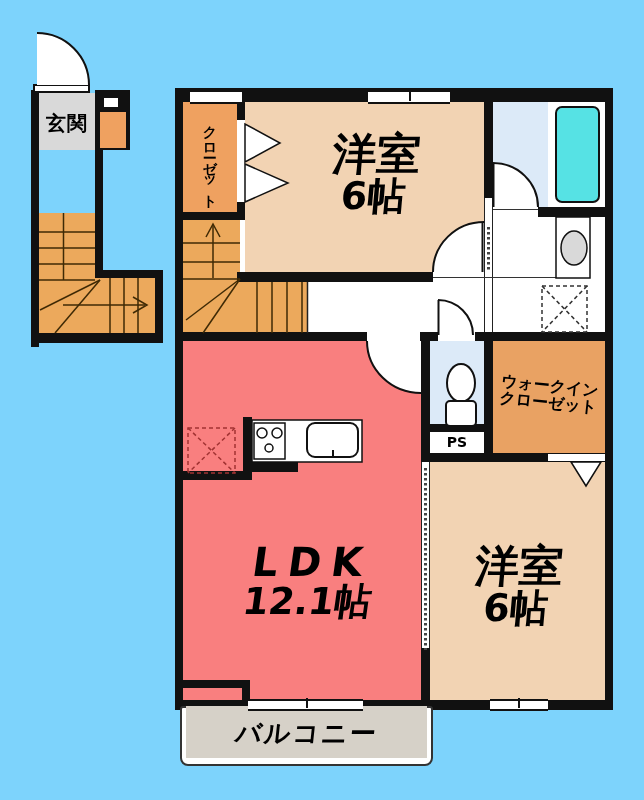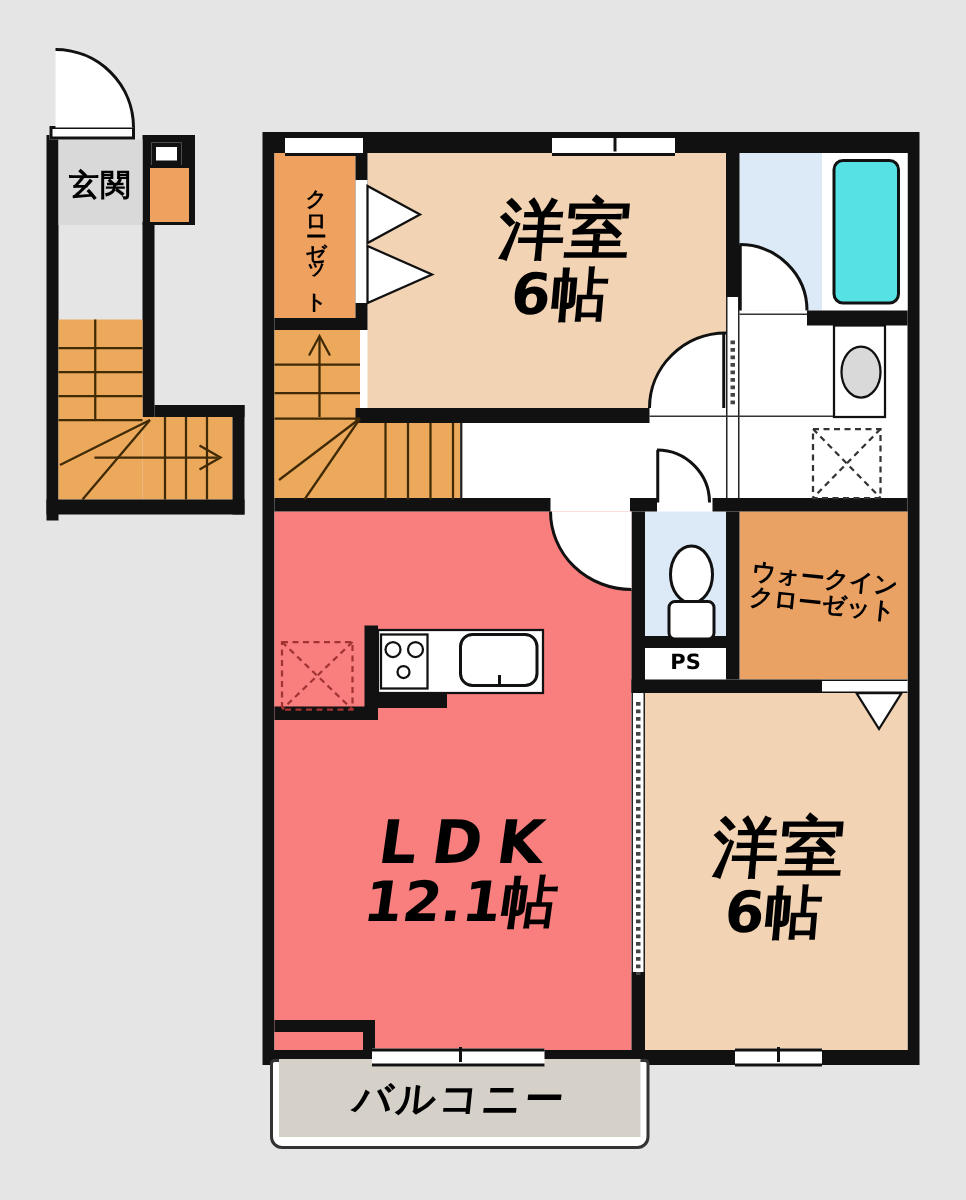--- a/index.html
+++ b/index.html
@@ -1,16 +1,16 @@
 <!DOCTYPE html>
 <html><head>
 <meta charset="utf-8">
 <style>
   html,body{margin:0;padding:0;background:#fff;}
-  .plan{position:relative;width:644px;height:800px;background:#e5e5e5;overflow:hidden;
+  .plan{position:relative;width:644px;height:800px;background:#7dd3fc;overflow:hidden;
         font-family:"DejaVu Sans",sans-serif;}
   .w{position:absolute;background:#111;}
   .room{position:absolute;}
   .lbl{position:absolute;display:flex;flex-direction:column;align-items:center;justify-content:center;
        font-weight:bold;color:#000;text-align:center;z-index:6;line-height:1.05;
        font-family:"DejaVu Sans",sans-serif;}
   .skew{transform:skewX(-5deg);}
   .win{position:absolute;background:#fff;border-top:2px solid #111;border-bottom:2px solid #111;
        box-sizing:content-box;z-index:3;}
   .strip{position:absolute;background:#fff;border-left:1.5px solid #222;border-right:1.5px solid #222;

